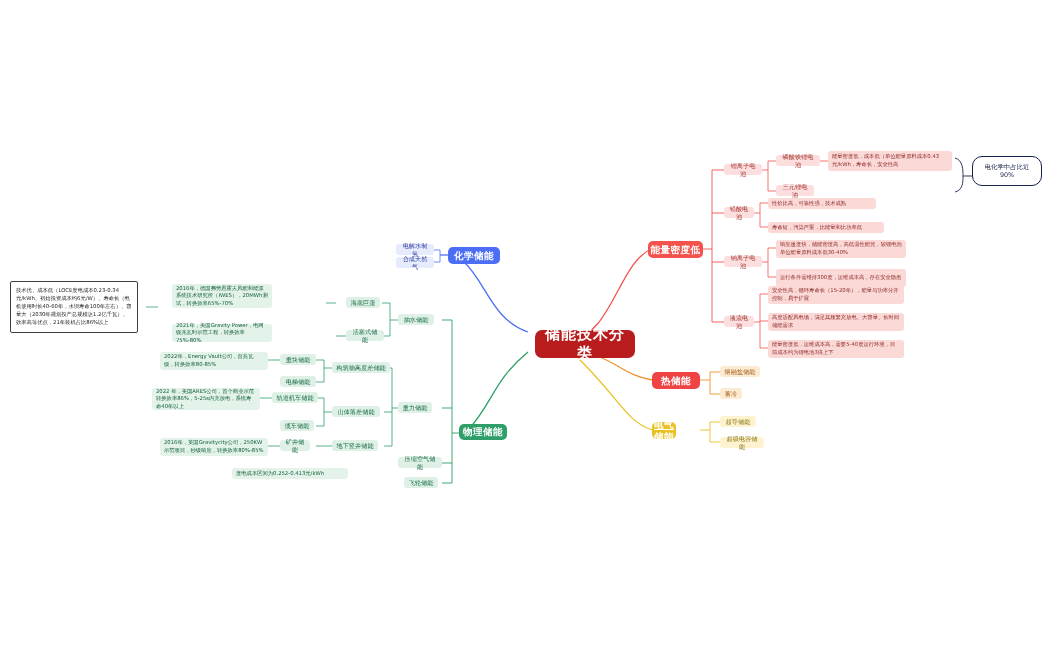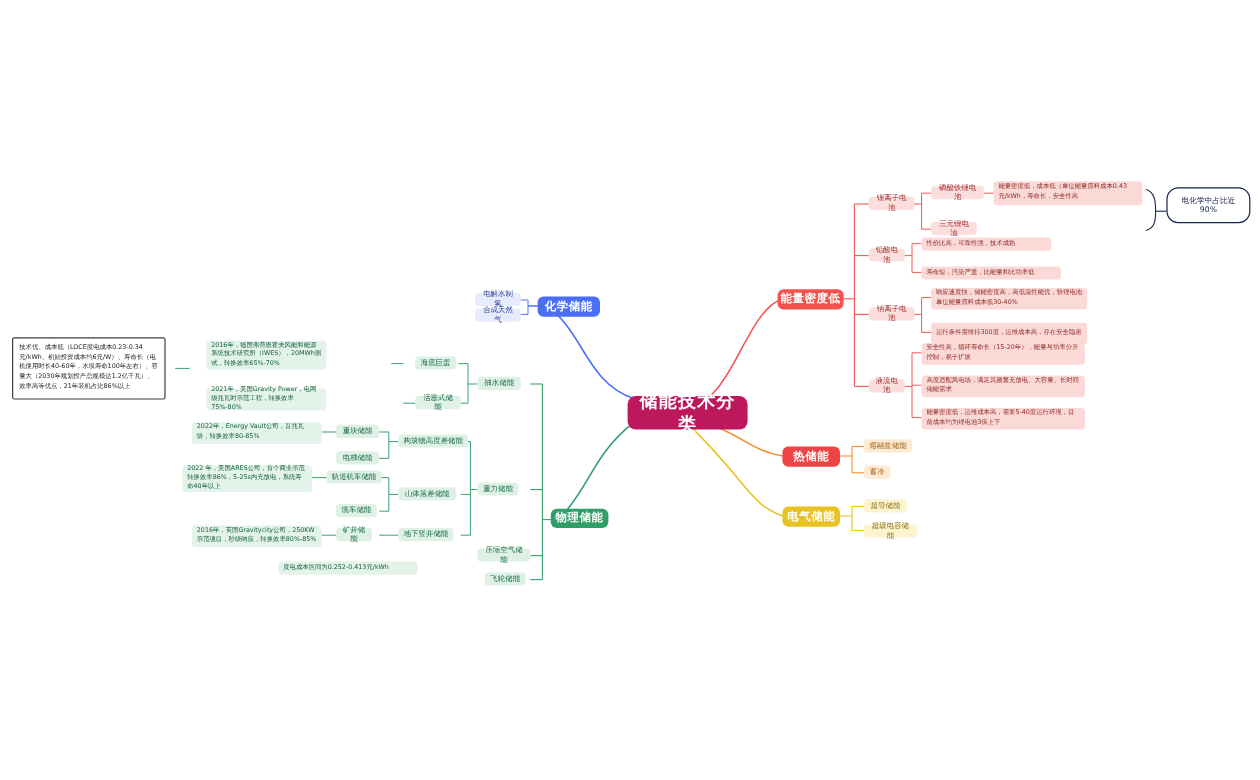--- a/index.html
+++ b/index.html
@@ -17,27 +17,28 @@
     position: absolute;
     display: flex; align-items: center; justify-content: center;
     text-align: center;
     white-space: pre-wrap;
     line-height: 1.25;
     border-radius: 4px;
   }
 
   
   .root {
-    background: #be185d;
+    background: #b91c1c;
     color: #ffffff;
     font-size: 15px;
     font-weight: bold;
     border-radius: 7px;
     letter-spacing: 1px;
     padding: 0 10px;
+    margin-left: 12px;
   }
 
   
   .cat {
     color:#ffffff;
     font-size: 9.5px;
     font-weight: bold;
     border-radius: 5px;
     letter-spacing: .5px;
   }
@@ -210,21 +211,21 @@
   <div class="node note red" style="left:776px; top:269px; width:130px; height:18px;">运行条件需维持300度，运维成本高，存在安全隐患</div>
 
   <div class="node note red" style="left:768px; top:286px; width:136px; height:18px;">安全性高，循环寿命长（15-20年），能量与功率分开控制，易于扩展</div>
   <div class="node note red" style="left:768px; top:313px; width:136px; height:18px;">高度适配风电场，满足其频繁充放电、大容量、长时间储能需求</div>
   <div class="node note red" style="left:768px; top:340px; width:136px; height:18px;">能量密度低，运维成本高，需要5-40度运行环境，目前成本约为锂电池3倍上下</div>
 
   <div class="node cat cat-therm" style="left:652px; top:372px; width:48px; height:17px;">热储能</div>
   <div class="node leaf orange" style="left:720px; top:366px; width:40px; height:11px;">熔融盐储能</div>
   <div class="node leaf orange" style="left:720px; top:388px; width:22px; height:11px;">蓄冷</div>
 
-  <div class="node cat cat-elec" style="left:652px; top:422px; width:48px; height:17px;">电气储能</div>
+  <div class="node cat cat-elec" style="left:652px; top:422px; width:24px; height:17px;text-decoration:underline;">电气储能</div>
   <div class="node leaf yellow" style="left:720px; top:416px; width:36px; height:11px;">超导储能</div>
   <div class="node leaf yellow" style="left:720px; top:437px; width:44px; height:11px;">超级电容储能</div>
 
   <div class="node cat cat-phys" style="left:459px; top:424px; width:48px; height:16px;">物理储能</div>
 
   <div class="node leaf green" style="left:398px; top:314px; width:36px; height:11px;">抽水储能</div>
   <div class="node leaf green" style="left:398px; top:402px; width:34px; height:11px;">重力储能</div>
   <div class="node leaf green" style="left:398px; top:457px; width:44px; height:11px;">压缩空气储能</div>
   <div class="node leaf green" style="left:404px; top:477px; width:34px; height:11px;">飞轮储能</div>
 

